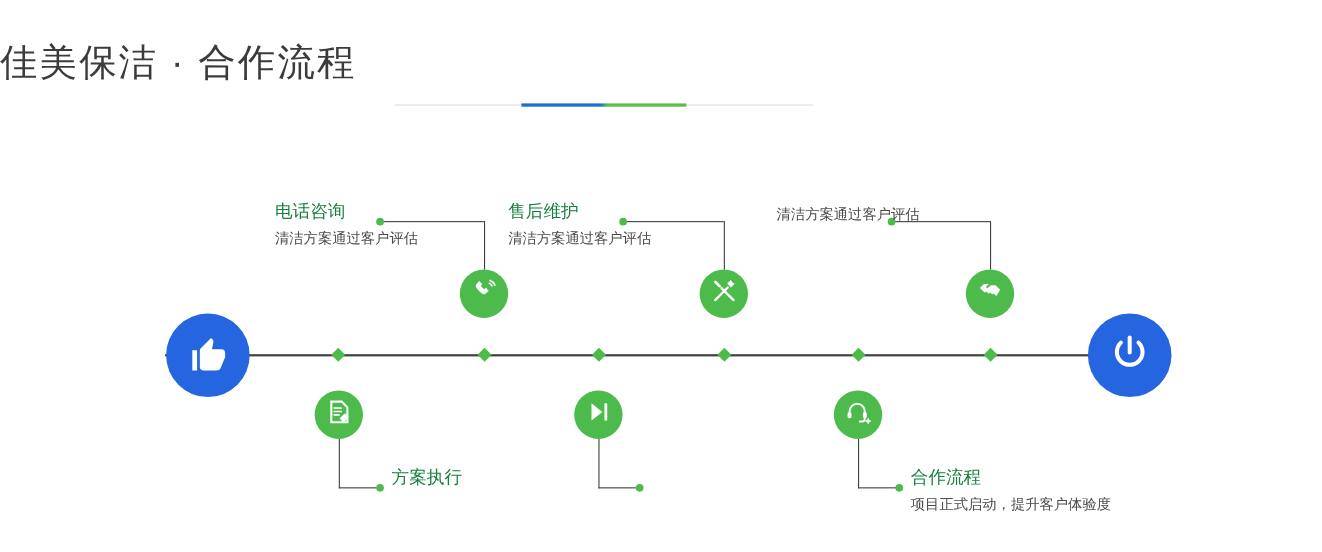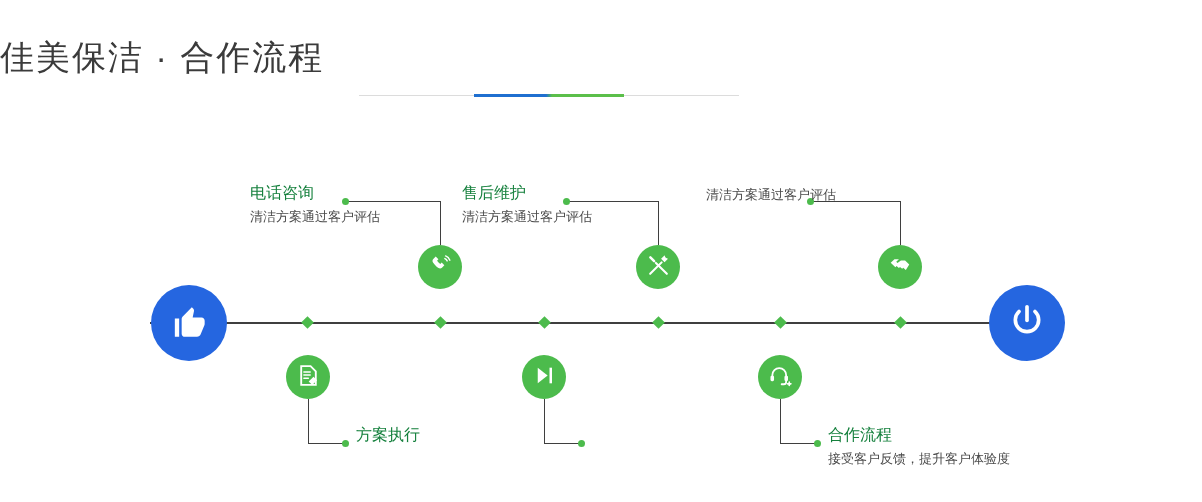--- a/index.html
+++ b/index.html
@@ -284,17 +284,17 @@
           <path d="M17.4 17.4v.8a2.2 2.2 0 0 1-2.2 2.2h-2.1"></path>
           <path d="M20.4 18.4v3.2M18.8 20h3.2" stroke-width="1.6"></path>
         </svg>
       </span>
     </div>
     <div class="vline" style="left:780px; top:239px; height:45px;"></div>
     <div class="hline" style="left:780px; top:283px; width:37px;"></div>
     <div class="dot" style="left:814px; top:280px;"></div>
     <div class="lbl down" style="left:828px; top:264px;">
       <div class="name">合作流程</div>
-      <div class="desc">接受客户反馈，提升客户体验度</div>
+      <div class="desc">项目正式启动，提升客户体验度</div>
     </div>
 
   </div>
 </div>
 
 </body></html>

